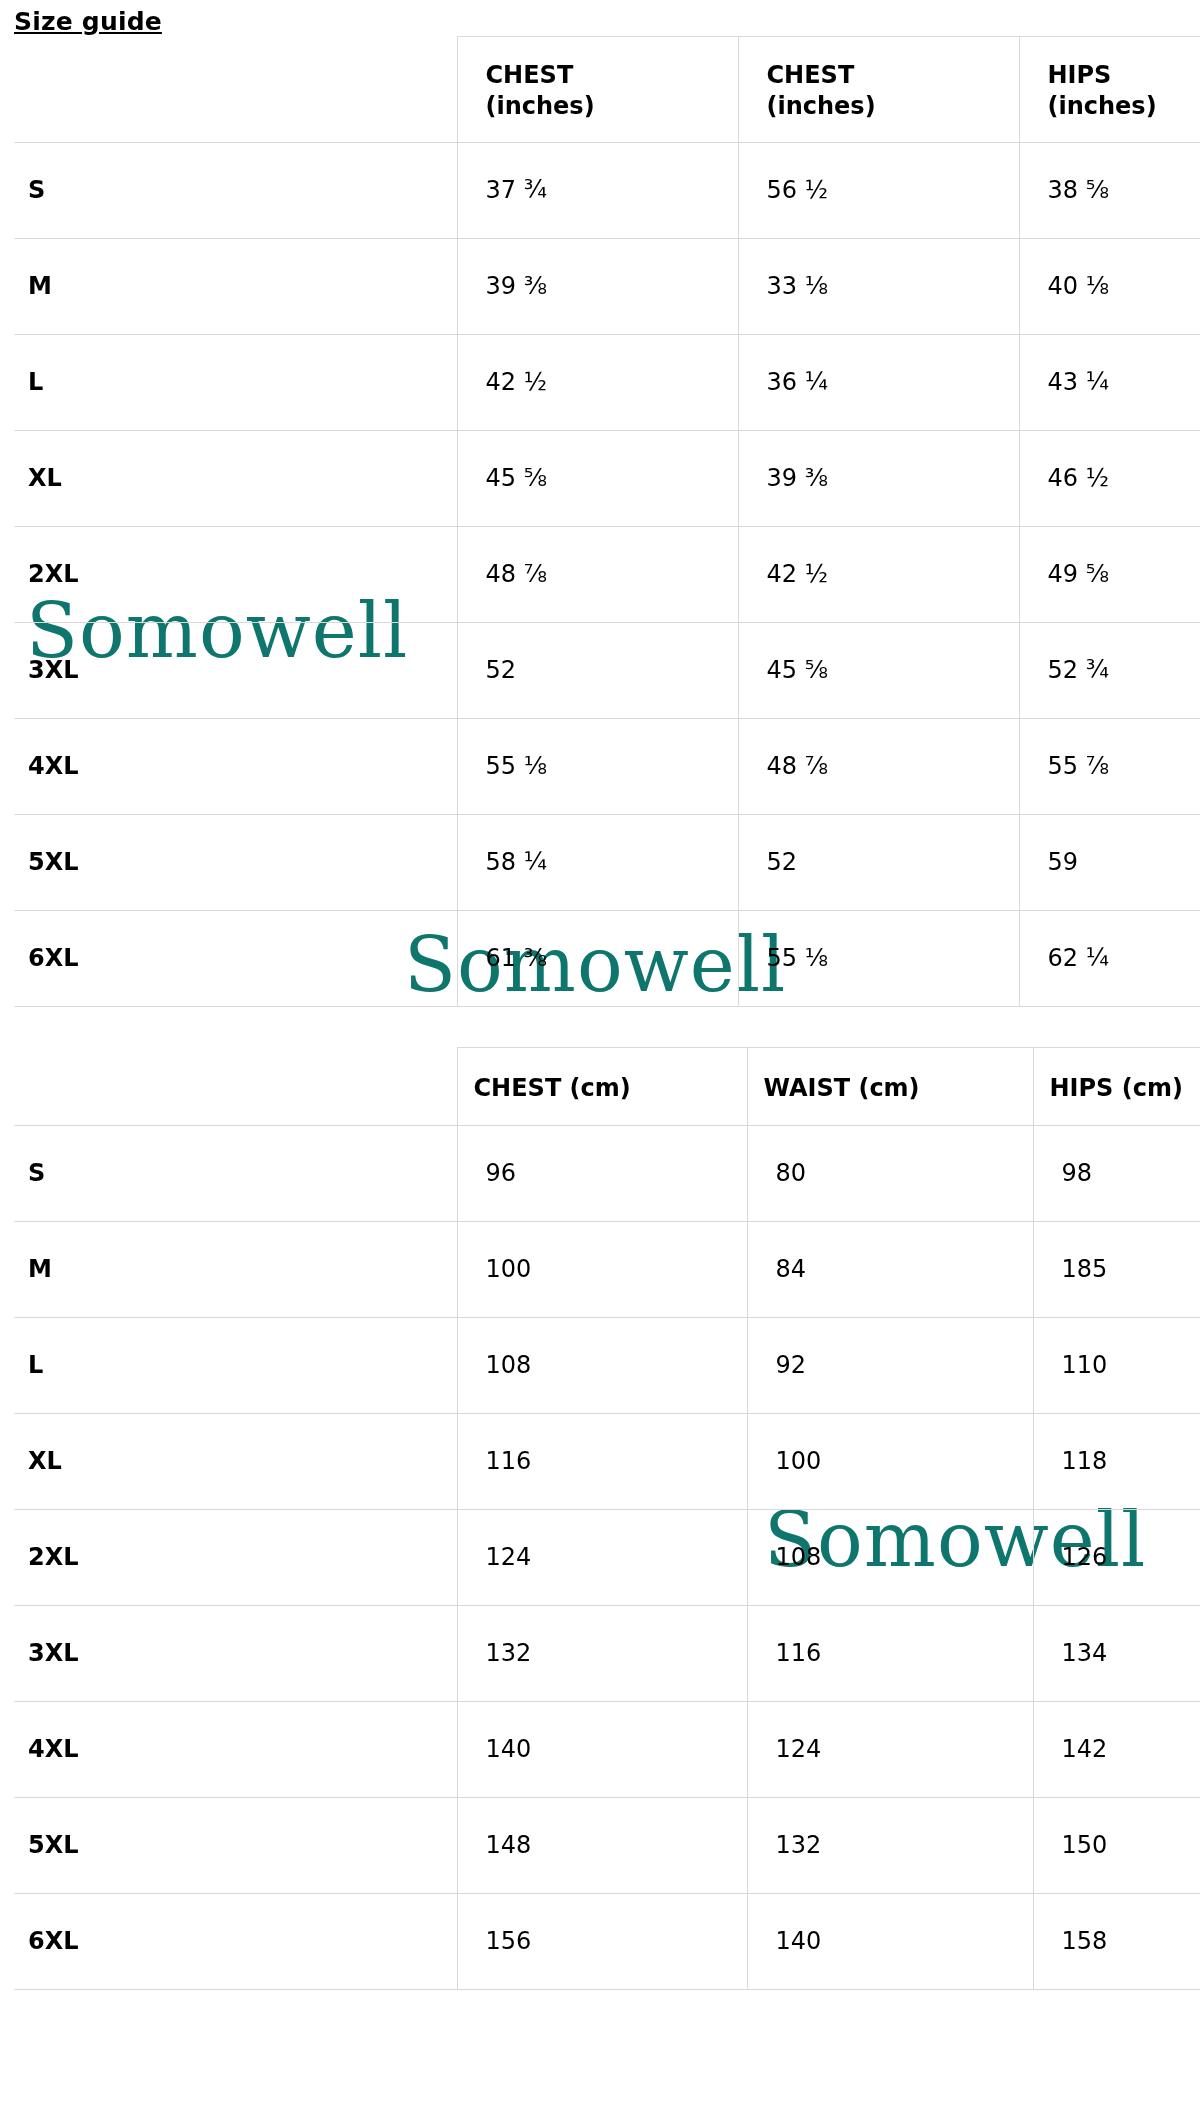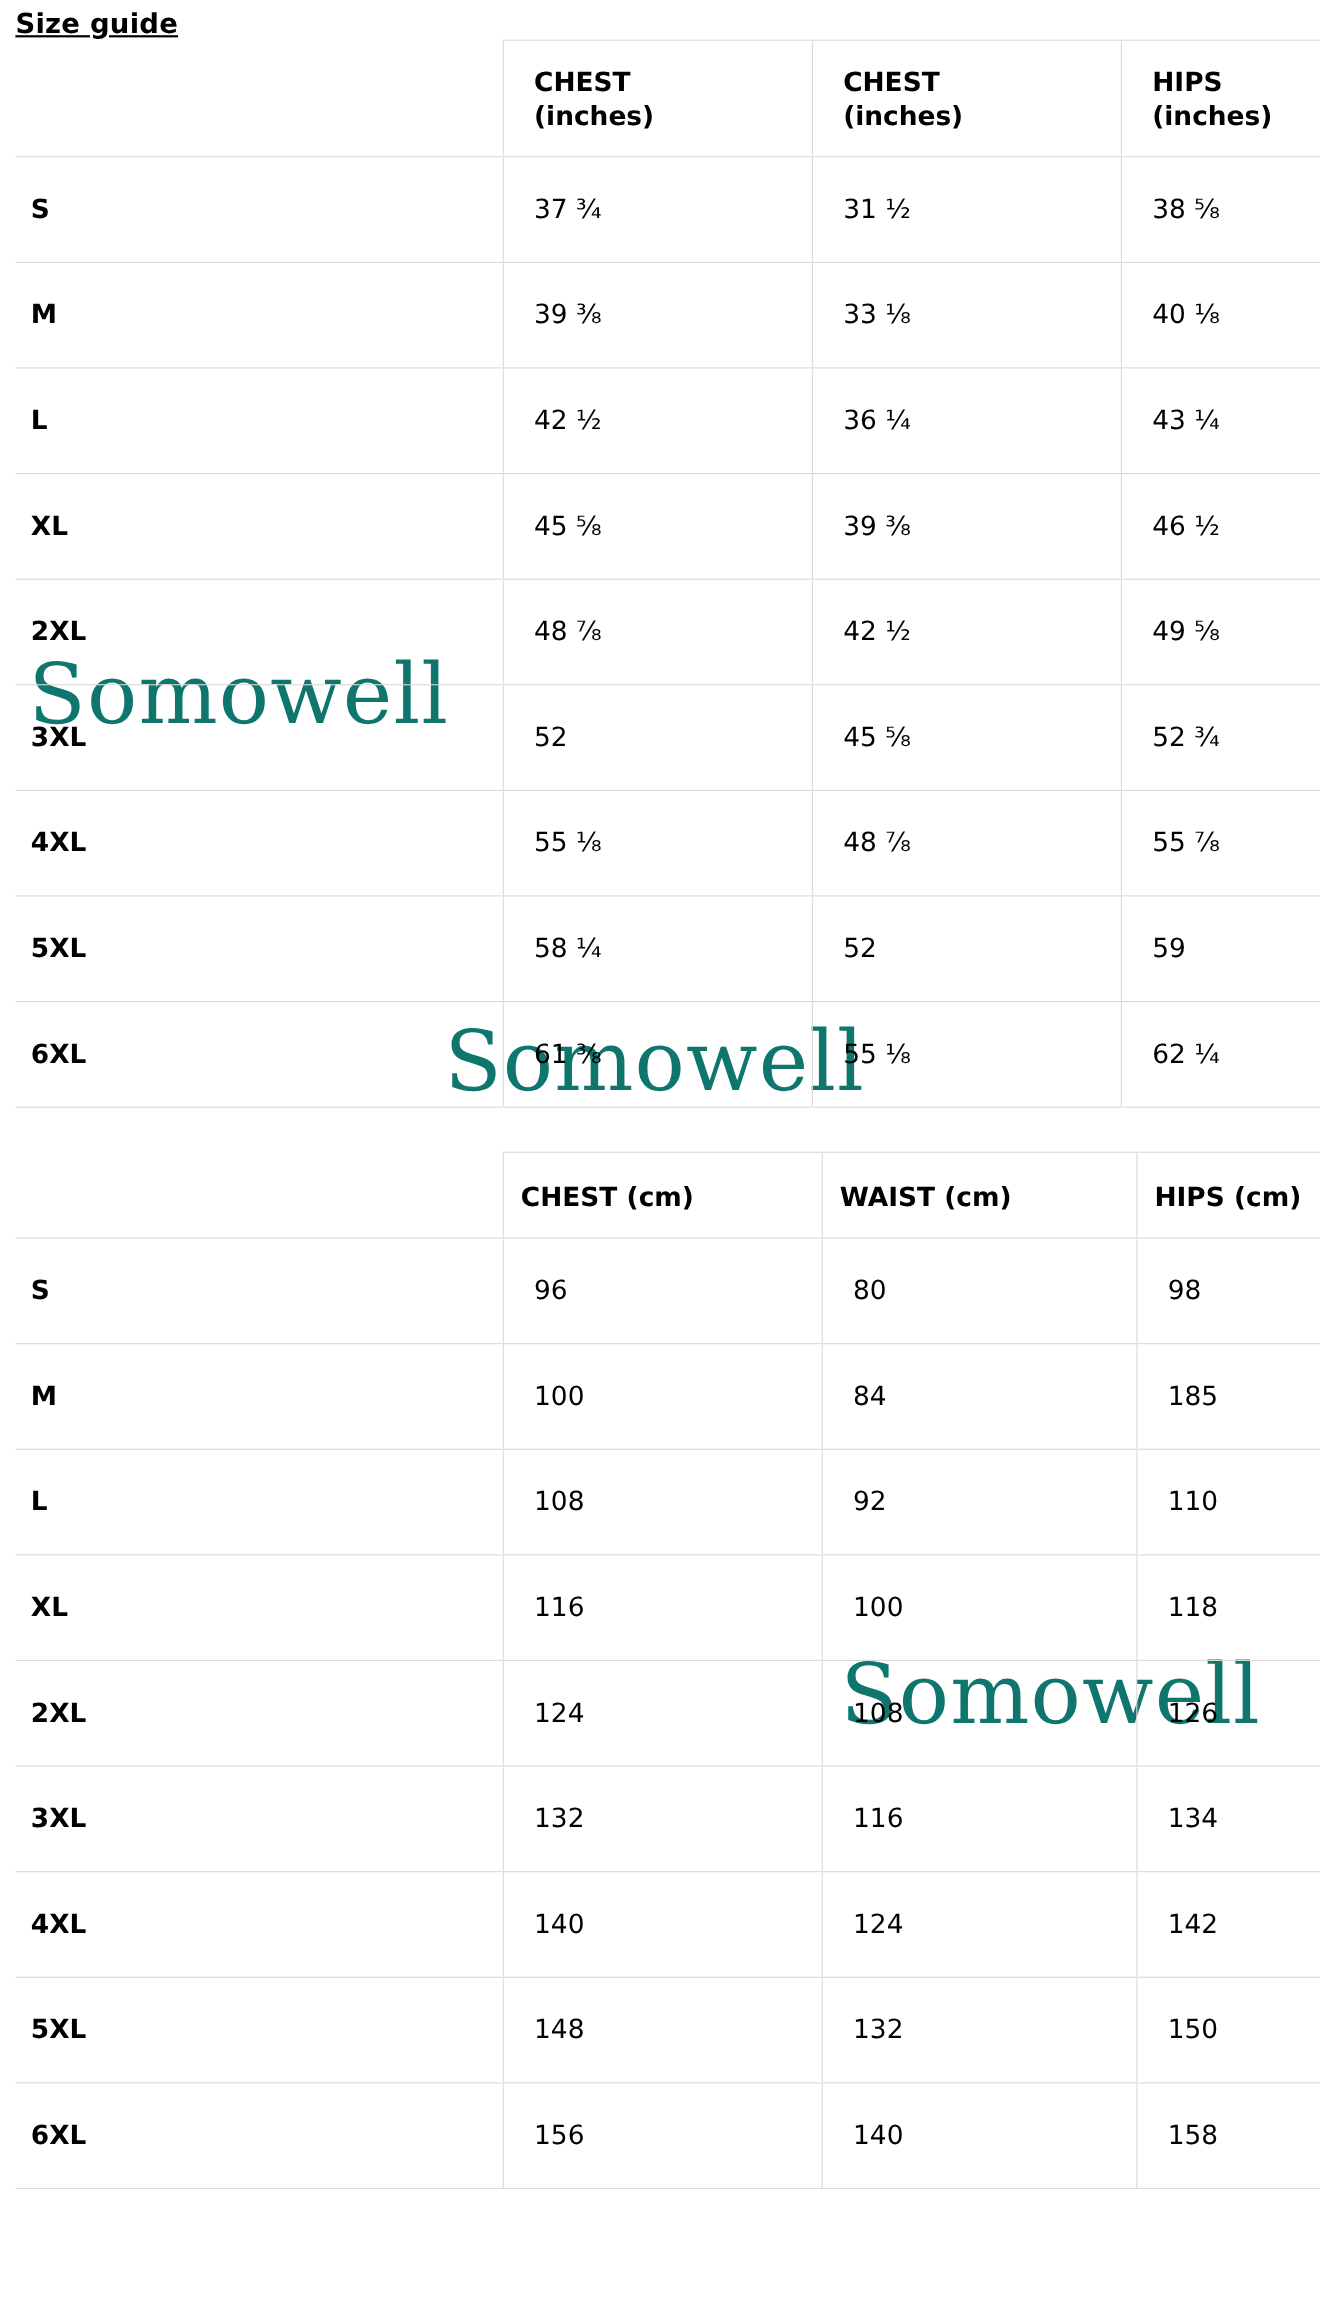--- a/index.html
+++ b/index.html
@@ -141,21 +141,21 @@
           <th class="colsep">
             <div>HIPS</div>
             <div>(inches)</div>
           </th>
         </tr>
       </thead>
       <tbody>
         <tr>
           <th>S</th>
           <td class="colsep">37 ¾</td>
-          <td class="colsep">31 ½</td>
+          <td class="colsep">56 ½</td>
           <td class="colsep">38 ⅝</td>
         </tr>
         <tr>
           <th>M</th>
           <td class="colsep">39 ⅜</td>
           <td class="colsep">33 ⅛</td>
           <td class="colsep">40 ⅛</td>
         </tr>
         <tr>
           <th>L</th>

